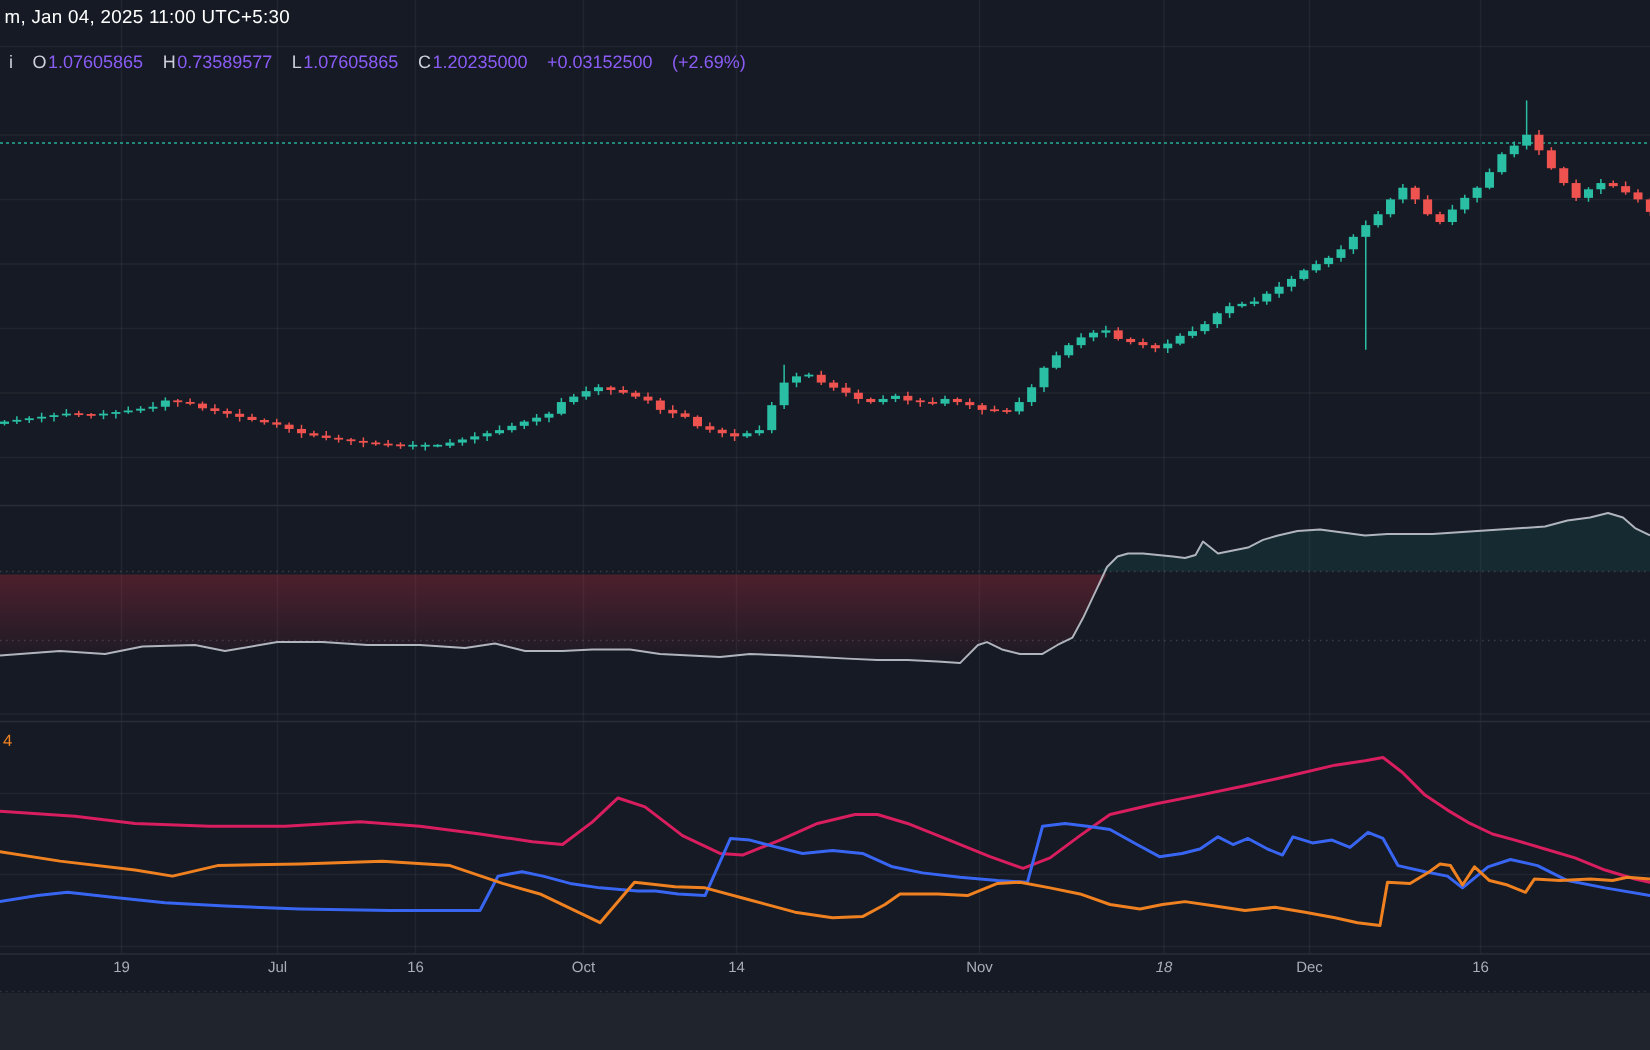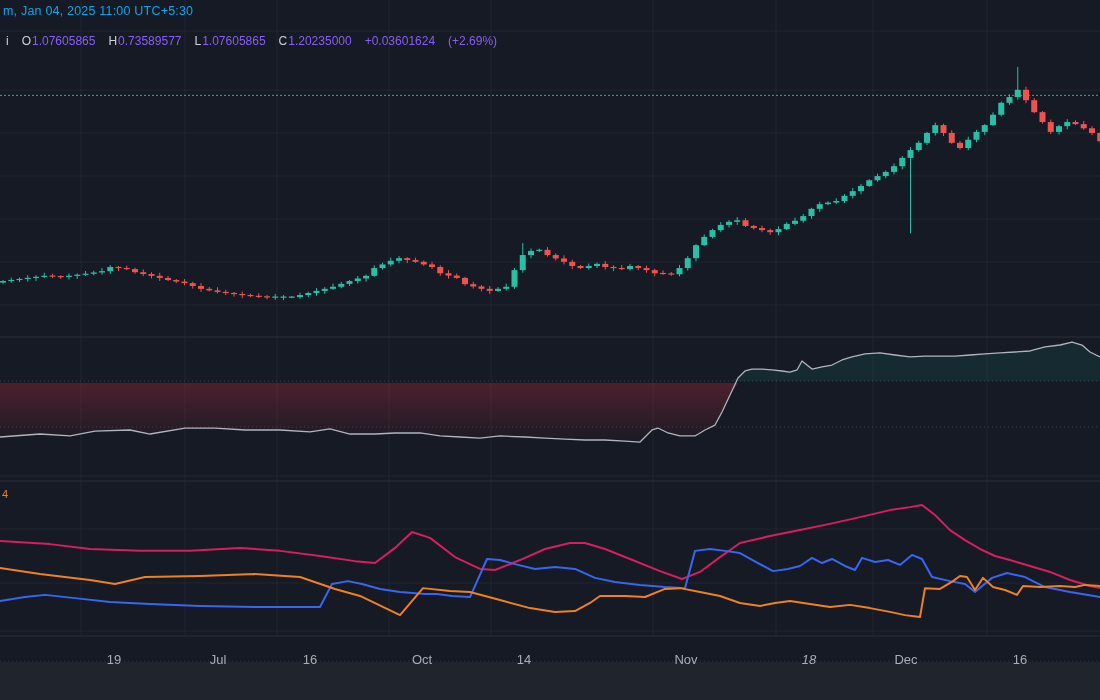--- a/index.html
+++ b/index.html
@@ -1,26 +1,26 @@
 <!DOCTYPE html>
 <html><head>
 <meta charset="utf-8">
 <style>
   html,body{margin:0;padding:0;background:#151a24;width:1100px;height:700px;overflow:hidden;}
   #root{position:relative;width:1100px;height:700px;font-family:"Liberation Sans",sans-serif;background:#151a24;}
   #chart-svg{position:absolute;left:0;top:0;}
   .hdr{position:absolute;left:3px;top:4px;z-index:5;}
-  .title{font-size:12.5px;color:#0ea5e9;letter-spacing:.2px;white-space:nowrap;}
+  .title{font-size:12.5px;color:#ffffff;letter-spacing:.2px;white-space:nowrap;}
   .ohlc{position:absolute;left:6px;top:34px;z-index:5;font-size:12px;white-space:nowrap;display:flex;gap:13px;align-items:baseline;}
   .ohlc .lbl{color:#ced1d9;}
   .ohlc .val{color:#8b5cf6;}
   .pair{display:inline-flex;gap:1px;}
   .ind4{position:absolute;left:2px;top:488px;font-size:11px;color:#ef8121;z-index:5;}
   .axis{position:absolute;left:0;top:637px;width:1100px;height:24px;z-index:4;}
-  .axis span{position:absolute;top:15px;transform:translateX(-50%);font-size:13px;color:#a9adb8;margin-left:33px;}
+  .axis span{position:absolute;top:3px;transform:translateX(-50%);font-size:10px;color:#a9adb8;}
 </style>
 </head>
 <body>
 
 <div id="root">
   <svg id="chart-svg" width="1100" height="700" viewBox="0 0 1100 700">
       <defs>
         <linearGradient id="redg" gradientUnits="userSpaceOnUse" x1="0" y1="383" x2="0" y2="448">
           <stop offset="0" stop-color="rgba(205,45,65,0.30)"></stop>
           <stop offset="1" stop-color="rgba(205,45,65,0)"></stop>
@@ -621,21 +621,21 @@
         <span class="val">0.73589577</span>
       </span>
     <span class="pair">
         <span class="lbl">L</span>
         <span class="val">1.07605865</span>
       </span>
     <span class="pair">
         <span class="lbl">C</span>
         <span class="val">1.20235000</span>
       </span>
-    <span class="val">+0.03601624</span>
+    <span class="val">+0.03152500</span>
     <span class="val">(+2.69%)</span>
   </div>
 
   <div class="ind4">4</div>
 
   <div class="axis">
       <span style="left: 81px;">19</span>
       <span style="left: 185px;">Jul</span>
       <span style="left: 277px;">16</span>
       <span style="left: 389px;">Oct</span>

